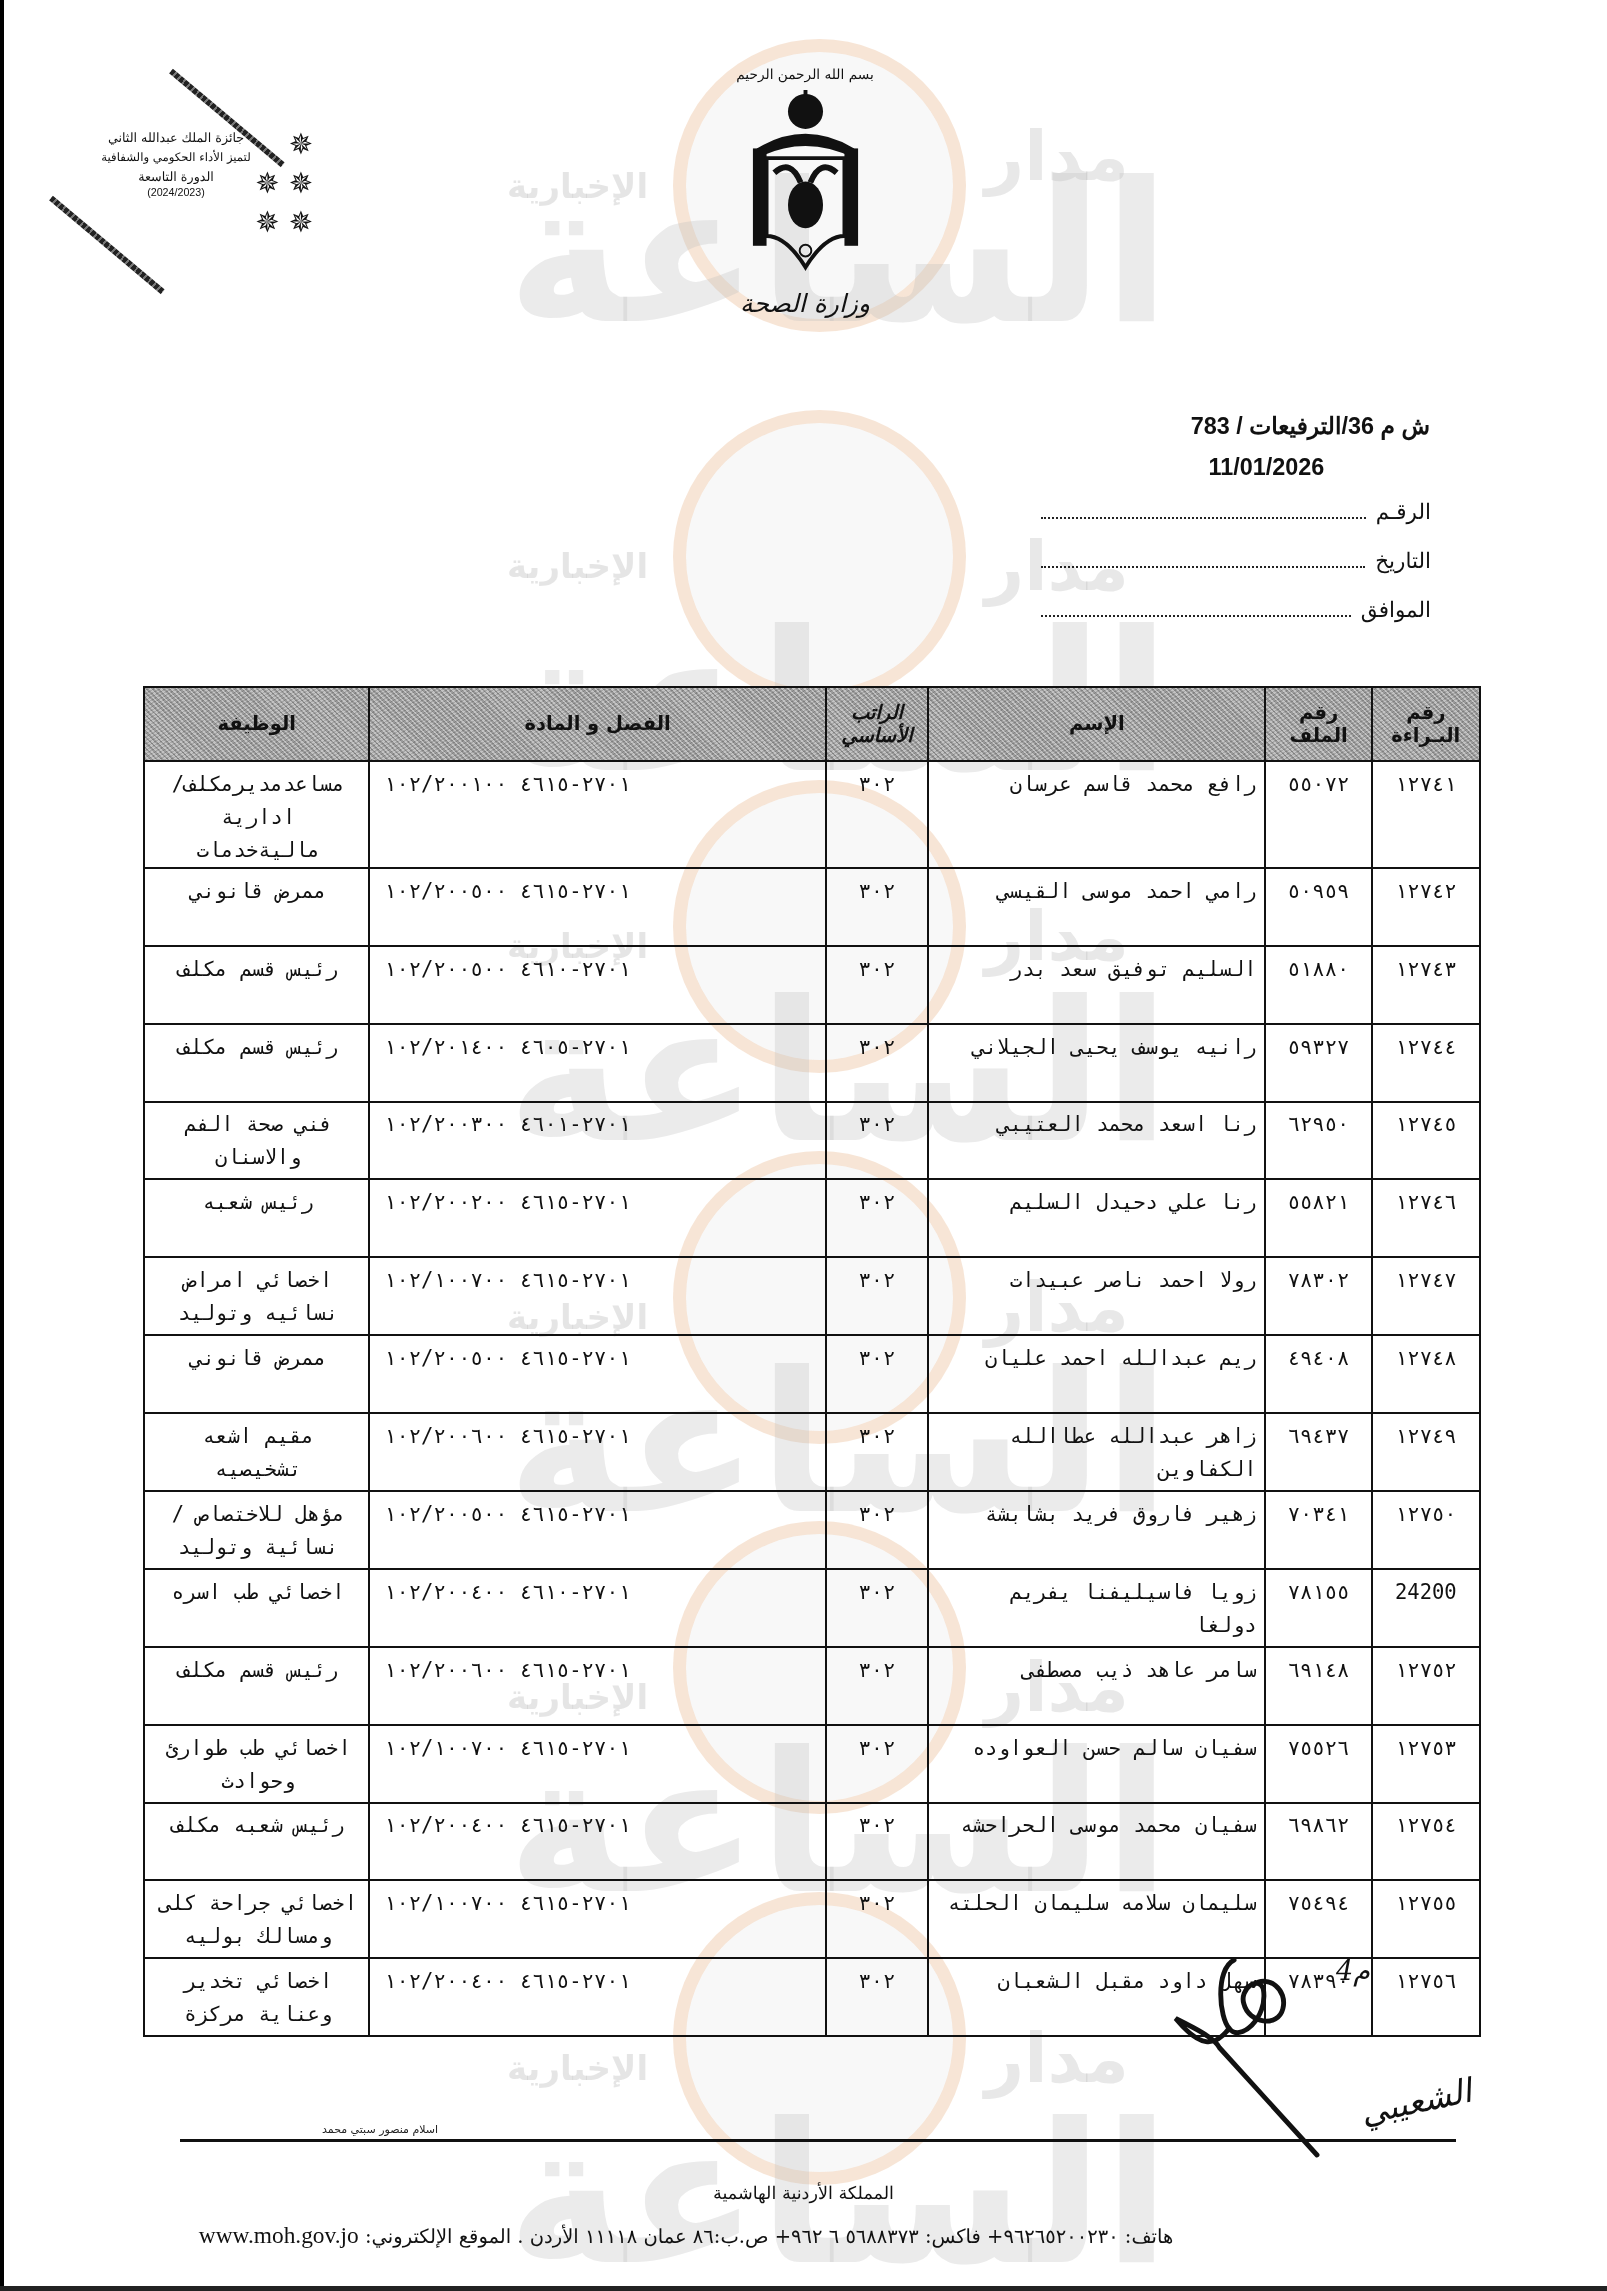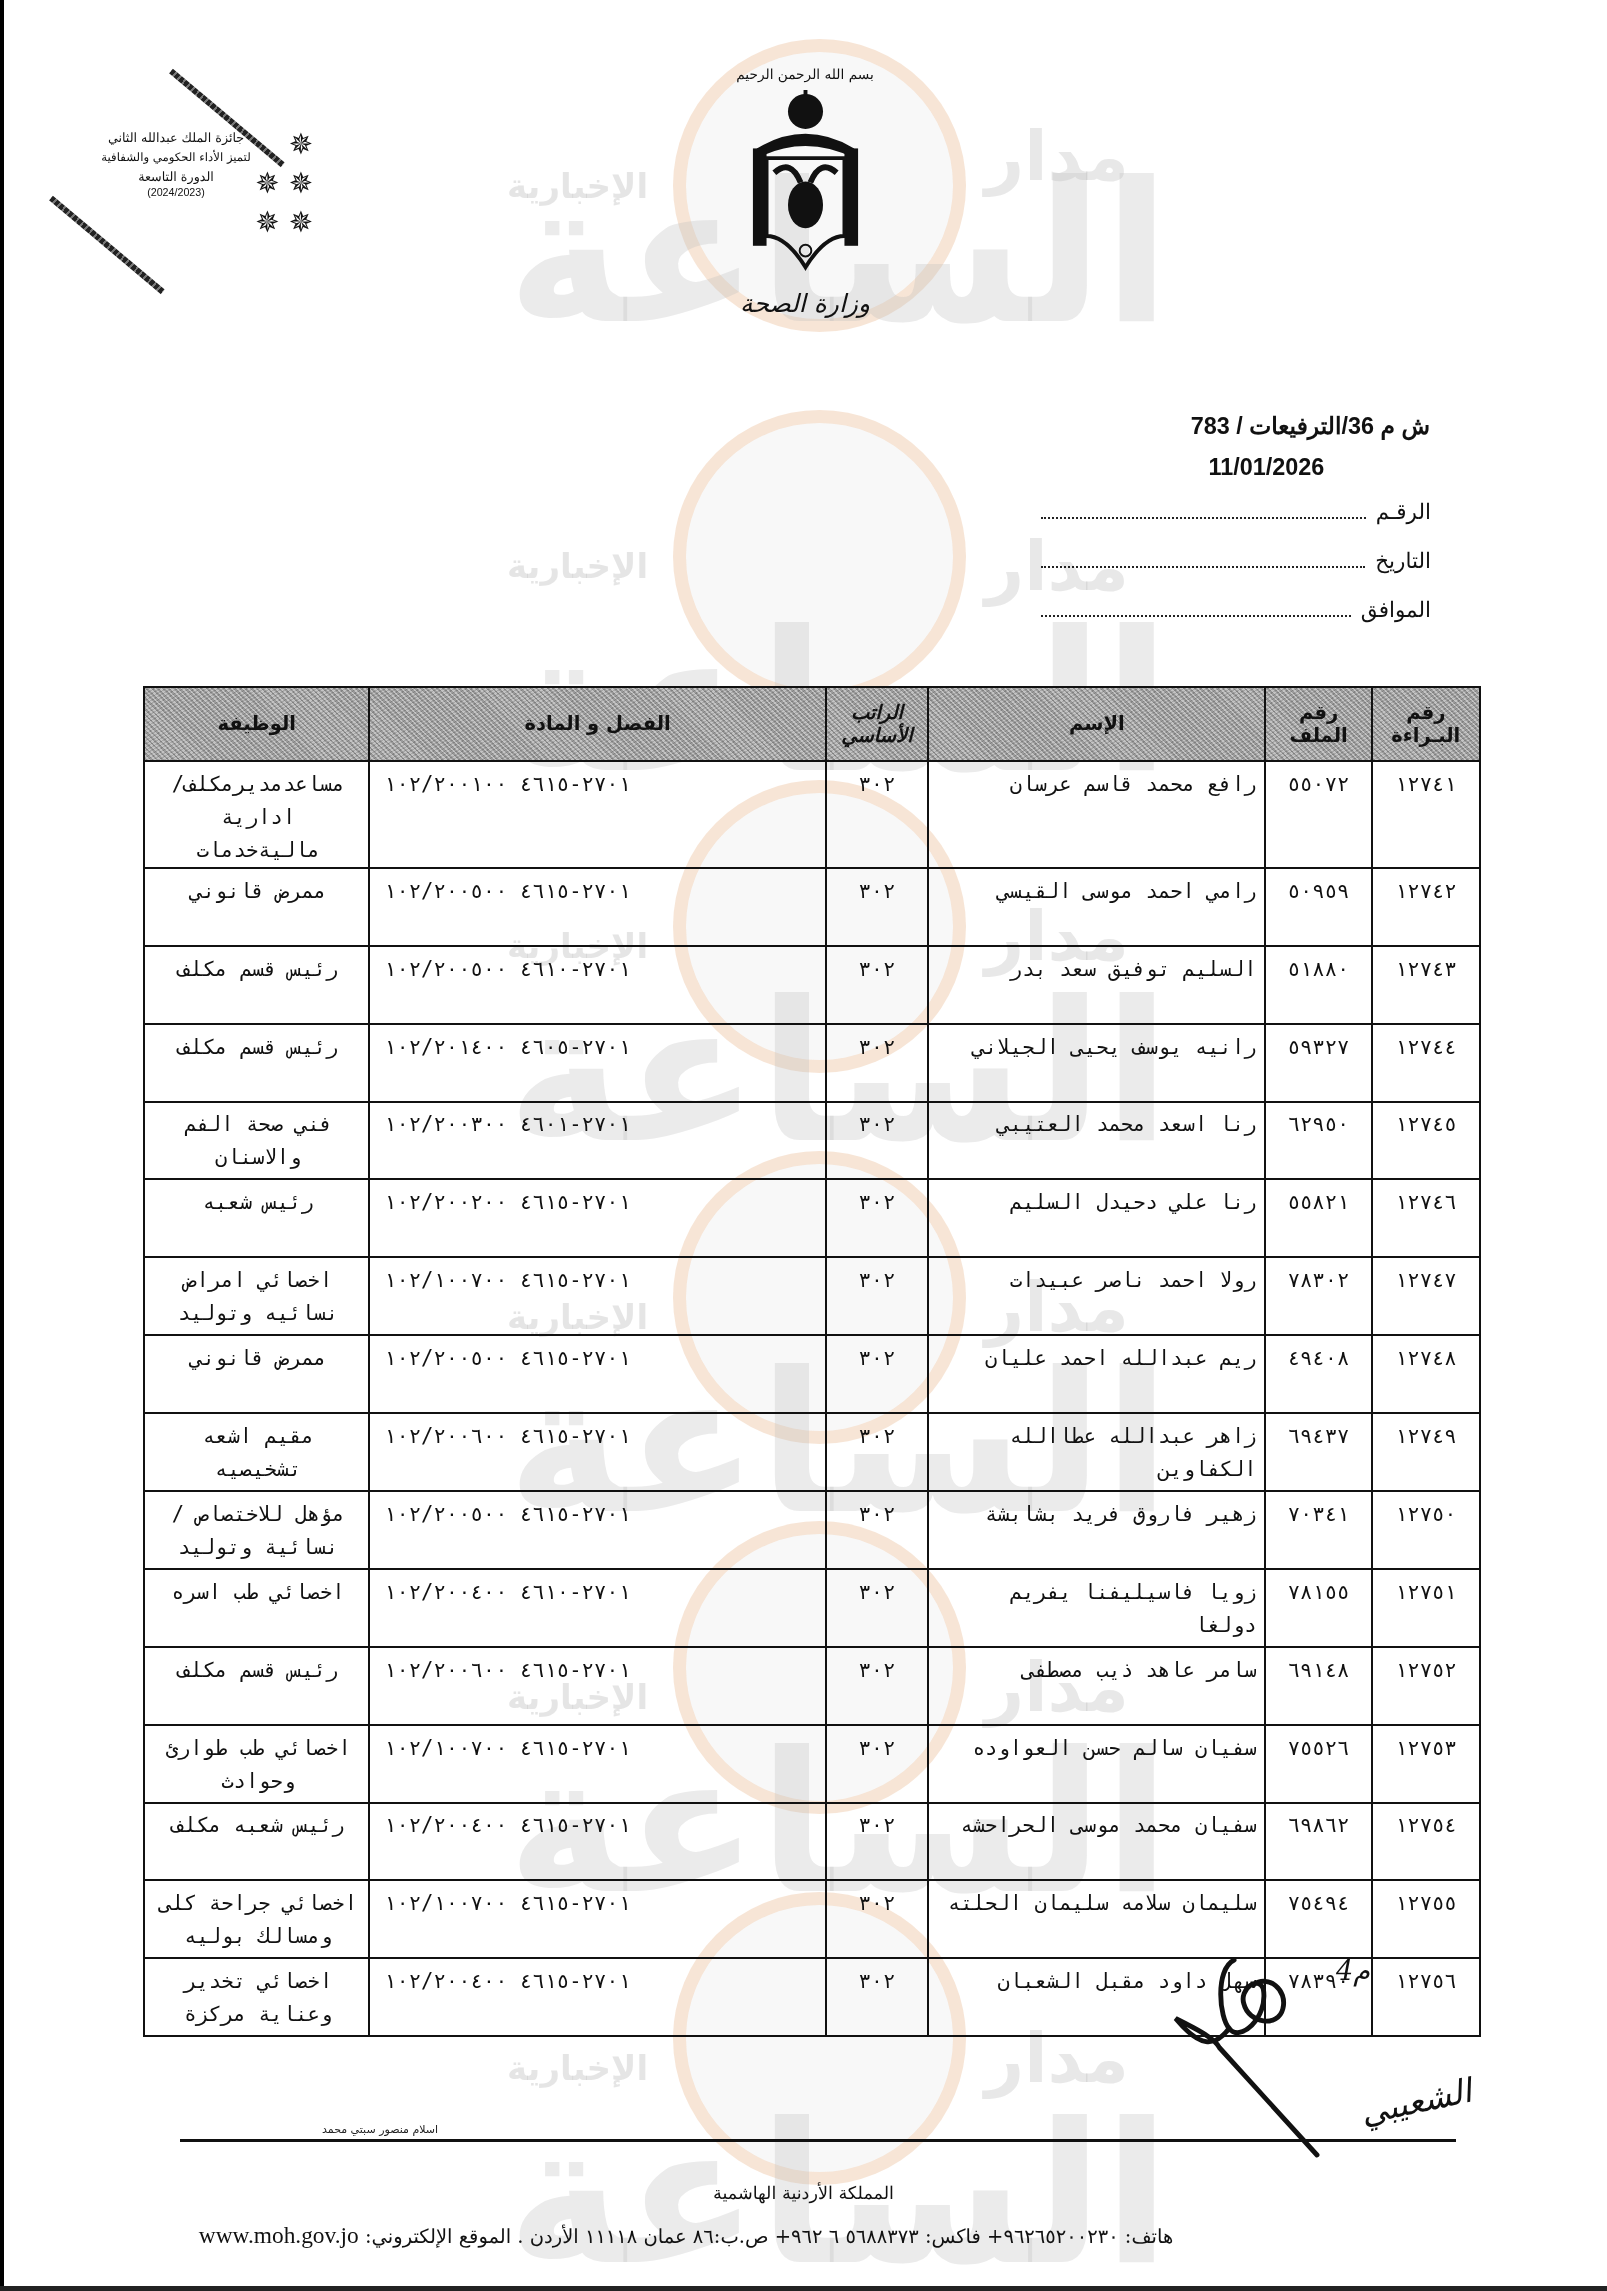--- a/index.html
+++ b/index.html
@@ -246,21 +246,21 @@
   <tr>
     <td>١٢٧٥٠</td>
     <td>٧٠٣٤١</td>
     <td class="name">زهير فاروق فريد بشابشة</td>
     <td>٣٠٢</td>
     <td class="code">٢٧٠١-٤٦١٥ ١٠٢/٢٠٠٥٠٠</td>
     <td class="job">مؤهل للاختصاص / نسائية وتوليد</td>
   </tr>
 
   <tr>
-    <td>١٢٧٥١</td>
+    <td>24200</td>
     <td>٧٨١٥٥</td>
     <td class="name">زويا فاسيليفنا يفريم دولغا</td>
     <td>٣٠٢</td>
     <td class="code">٢٧٠١-٤٦١٠ ١٠٢/٢٠٠٤٠٠</td>
     <td class="job">اخصائي طب اسره</td>
   </tr>
 
   <tr>
     <td>١٢٧٥٢</td>
     <td>٦٩١٤٨</td>

